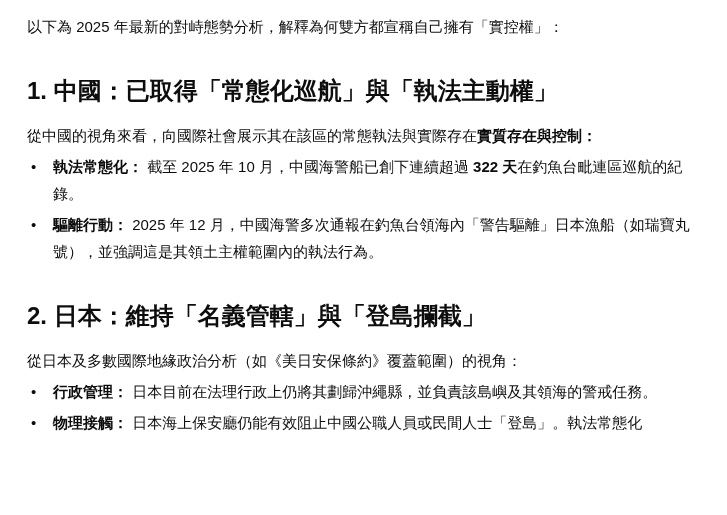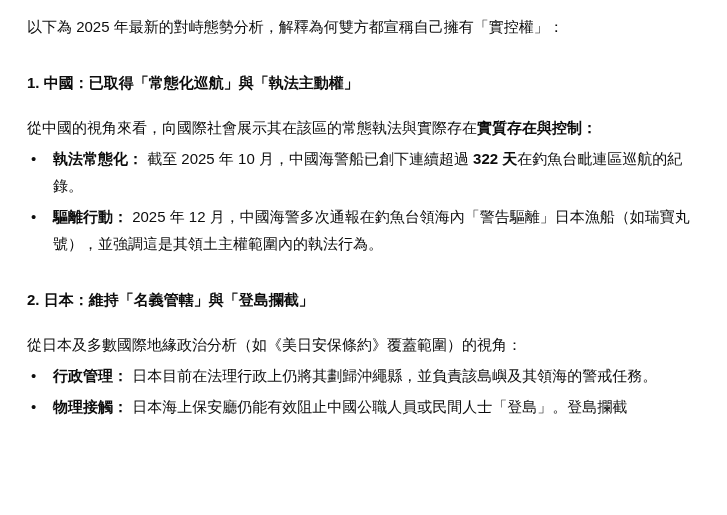--- a/index.html
+++ b/index.html
@@ -10,24 +10,24 @@
     box-sizing: border-box;
     background: #ffffff;
     color: #0d0d0d;
     padding: 13px 30px 0 27px;
     font-family: "Liberation Sans", "DejaVu Sans", sans-serif;
     font-size: 15px;
     line-height: 27px;
   }
   p { margin: 0; }
   .section-heading {
-    font-size: 15px;
+    font-size: 24px;
     line-height: 30px;
     font-weight: 700;
-    margin: 28px 0 16px;
+    margin: 36px 0 16px;
   }
   ul.bullets {
     list-style: none;
     margin: 4px 0 0;
     padding: 0;
   }
   ul.bullets li {
     position: relative;
     padding-left: 26px;
     margin-bottom: 4px;
@@ -81,16 +81,16 @@
 </section>
 
 <section>
   <h2 class="section-heading">2. 日本：維持「名義管轄」與「登島攔截」</h2>
   <p class="section-lead"><span>從日本及多數國際地緣政治分析（如《美日安保條約》覆蓋範圍）的視角：</span></p>
   <ul class="bullets">
     <li>
       <span><strong>行政管理：</strong><span> 日本目前在法理行政上仍將其劃歸沖繩縣，並負責該島嶼及其領海的警戒任務。</span></span>
     </li>
     <li>
-      <span><strong>物理接觸：</strong><span> 日本海上保安廳仍能有效阻止中國公職人員或民間人士「登島」。登島攔截</span></span>
+      <span><strong>物理接觸：</strong><span> 日本海上保安廳仍能有效阻止中國公職人員或民間人士「登島」。執法常態化</span></span>
     </li>
   </ul>
 </section>
 
 </body></html>

